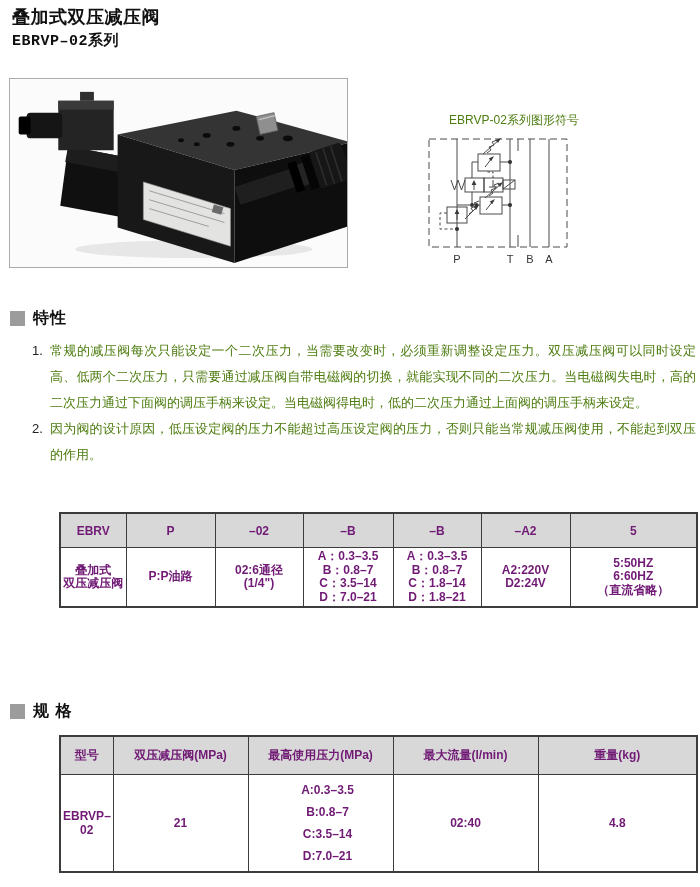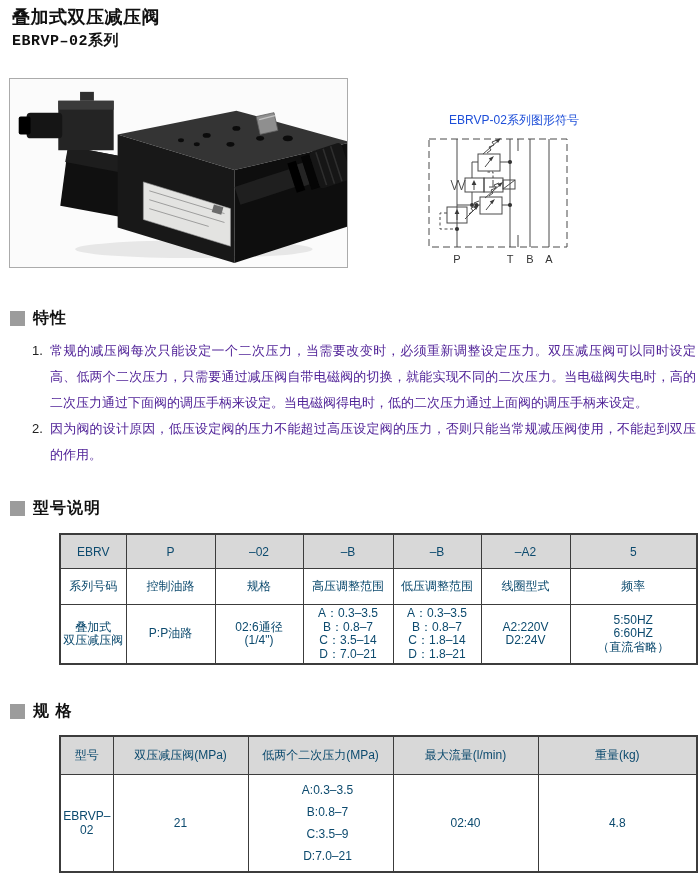--- a/index.html
+++ b/index.html
@@ -14,41 +14,41 @@
   .doc-title{position:absolute; left:10px; top:5px; font-size:18px; font-weight:700; color:#111; letter-spacing:0.5px;}
   .doc-subtitle{position:absolute; left:10px; top:31px; font-size:15px; font-weight:700; color:#111; letter-spacing:0.5px;font-family:Liberation Mono, monospace;}
   
   .photo-frame{
     position:absolute; left:7px; top:78px; width:339px; height:190px;
     border:1px solid #ababab; background:#fcfcfc; box-sizing:border-box;
   }
   .photo-frame svg{display:block; width:100%; height:100%;}
   
   .diagram-wrap{position:absolute; left:423px; top:112px; width:178px;}
-  .diagram-title{font-size:12px; color:#1d4ed8; text-align:center; white-space:nowrap;}
+  .diagram-title{font-size:12px; color:#4d7c0f; text-align:center; white-space:nowrap;}
   .diagram-wrap svg{display:block; margin-top:6px;}
   .sym{stroke:#4a4a4a; stroke-width:1; fill:none;}
   .symf{fill:#3a3a3a; stroke:none;}
   .port-label{font-size:11px; fill:#333; stroke:none;}
   
   .section{position:absolute; left:8px; width:686px;}
   .sec-features{top:308px;}
   .sec-model{top:498px;}
   .sec-spec{top:701px;}
   .sec-head{display:flex; align-items:center; gap:8px;}
   .marker{width:15px; height:15px; background:#9c9c9c; flex:0 0 auto;}
   .sec-title{margin:0; font-size:16px; font-weight:700; color:#111; letter-spacing:1px;}
   
   .feat-list{margin:9px 0 0 0; padding:0 0 0 22px; list-style:none;}
   .feat-item{display:flex; align-items:flex-start;}
   .feat-num{flex:0 0 18px; font-size:13px; line-height:26px; color:#222;}
-  .feat-text{flex:1; font-size:13px; line-height:26px; text-align:justify; color:#4c1d95;}
+  .feat-text{flex:1; font-size:13px; line-height:26px; text-align:justify; color:#4d7c0f;}
   
   table{border-collapse:collapse; table-layout:fixed; margin-left:49px; width:637px;
-        border:2px solid #3c3c3c; font-size:12px; color:#0c4a6e;}
+        border:2px solid #3c3c3c; font-size:12px; color:#701a75;font-weight:bold;}
   td{border:1px solid #3c3c3c; text-align:center; vertical-align:middle; padding:2px 2px; overflow:hidden;}
   .hdr td{background:#d8d8d8;}
   .model-table{margin-top:14px;}
   .model-table .hdr td{height:29px;}
   .model-table .lbl td{height:31px;}
   .model-table .det td{height:53px;}
   .det .cell-line{line-height:13.5px;}
   .range-block{display:inline-block; text-align:center;}
   .range-block .cell-line{line-height:13.5px;}
   .spec-table{margin-top:13px;}
@@ -200,53 +200,40 @@
         <span class="feat-text">常规的减压阀每次只能设定一个二次压力，当需要改变时，必须重新调整设定压力。双压减压阀可以同时设定高、低两个二次压力，只需要通过减压阀自带电磁阀的切换，就能实现不同的二次压力。当电磁阀失电时，高的二次压力通过下面阀的调压手柄来设定。当电磁阀得电时，低的二次压力通过上面阀的调压手柄来设定。</span>
       </li>
       <li class="feat-item">
         <span class="feat-num">2.</span>
         <span class="feat-text">因为阀的设计原因，低压设定阀的压力不能超过高压设定阀的压力，否则只能当常规减压阀使用，不能起到双压的作用。</span>
       </li>
     </ol>
   </div>
 
   <div class="section sec-model">
-    <div class="sec-head">
-      <span class="marker"></span>
-      <h3 class="sec-title">型号说明</h3>
-    </div>
     <table class="model-table">
       <colgroup>
         <col style="width:66px">
           <col style="width:89px">
           <col style="width:88px">
           <col style="width:90px">
         <col style="width:88px">
           <col style="width:89px">
           <col style="width:127px">
       </colgroup>
       <tbody>
           <tr class="hdr">
         <td>EBRV</td>
         <td>P</td>
         <td>–02</td>
         <td>–B</td>
         <td>–B</td>
         <td>–A2</td>
         <td>5</td>
       </tr>
-      <tr class="lbl">
-        <td>系列号码</td>
-        <td>控制油路</td>
-        <td>规格</td>
-        <td>高压调整范围</td>
-        <td>低压调整范围</td>
-        <td>线圈型式</td>
-        <td>频率</td>
-      </tr>
       <tr class="det">
         <td>
           <div class="cell-line">叠加式</div>
           <div class="cell-line">双压减压阀</div>
         </td>
         <td>
           <div class="cell-line">P:P油路</div>
         </td>
         <td>
           <div class="cell-line">02:6通径</div>
@@ -292,31 +279,31 @@
         <col style="width:53px">
           <col style="width:135px">
           <col style="width:145px">
           <col style="width:145px">
           <col style="width:159px">
       </colgroup>
       <tbody>
           <tr class="hdr">
         <td>型号</td>
         <td>双压减压阀(MPa)</td>
-        <td>低两个二次压力(MPa)</td>
+        <td>最高使用压力(MPa)</td>
         <td>最大流量(l/min)</td>
         <td>重量(kg)</td>
       </tr>
       <tr class="data">
         <td>EBRVP–02</td>
         <td>21</td>
         <td>
           <div class="cell-line">A:0.3–3.5</div>
           <div class="cell-line">B:0.8–7</div>
-          <div class="cell-line">C:3.5–9</div>
+          <div class="cell-line">C:3.5–14</div>
           <div class="cell-line">D:7.0–21</div>
         </td>
         <td>02:40</td>
         <td>4.8</td>
       </tr>
     </tbody>
       </table>
   </div>
 
 </div>

